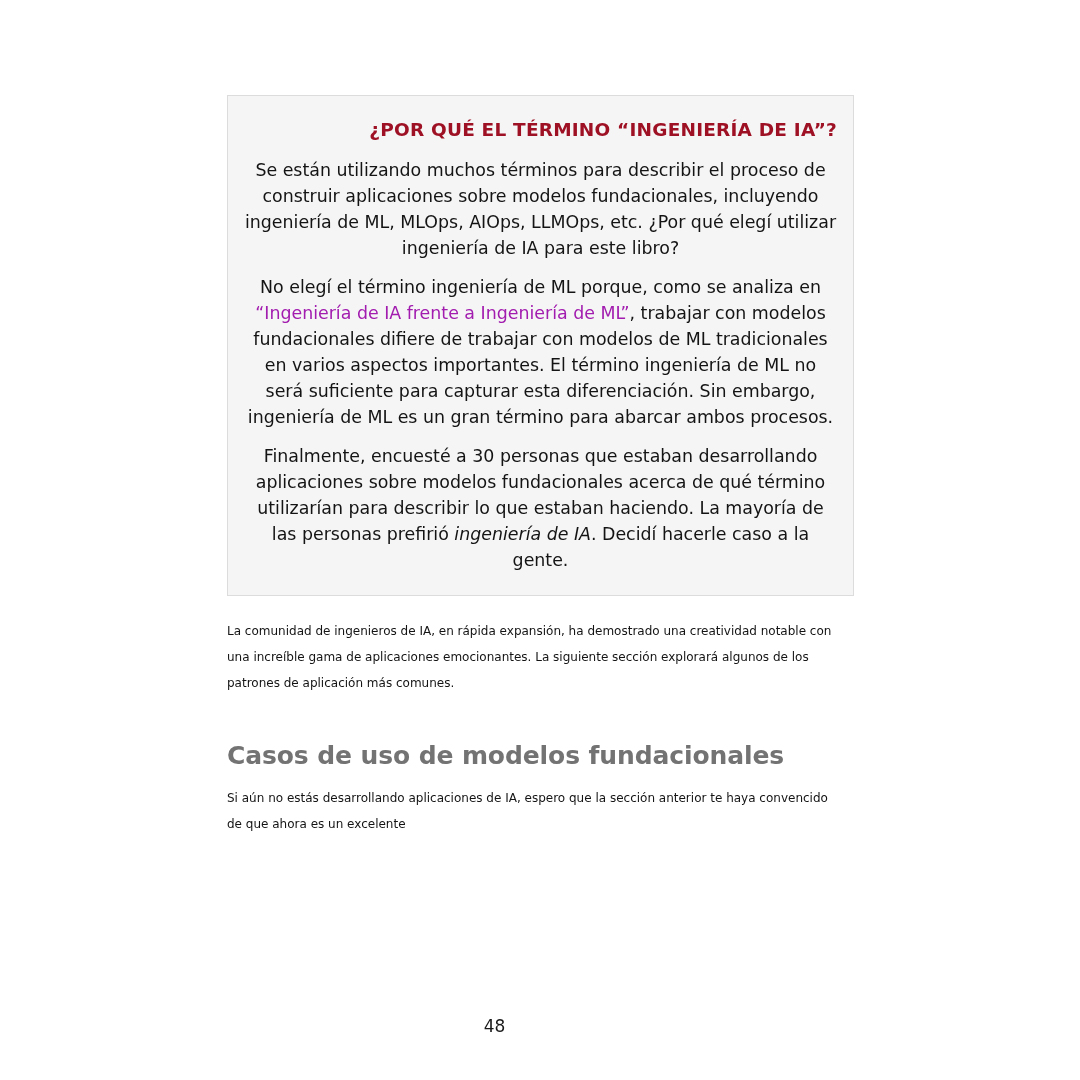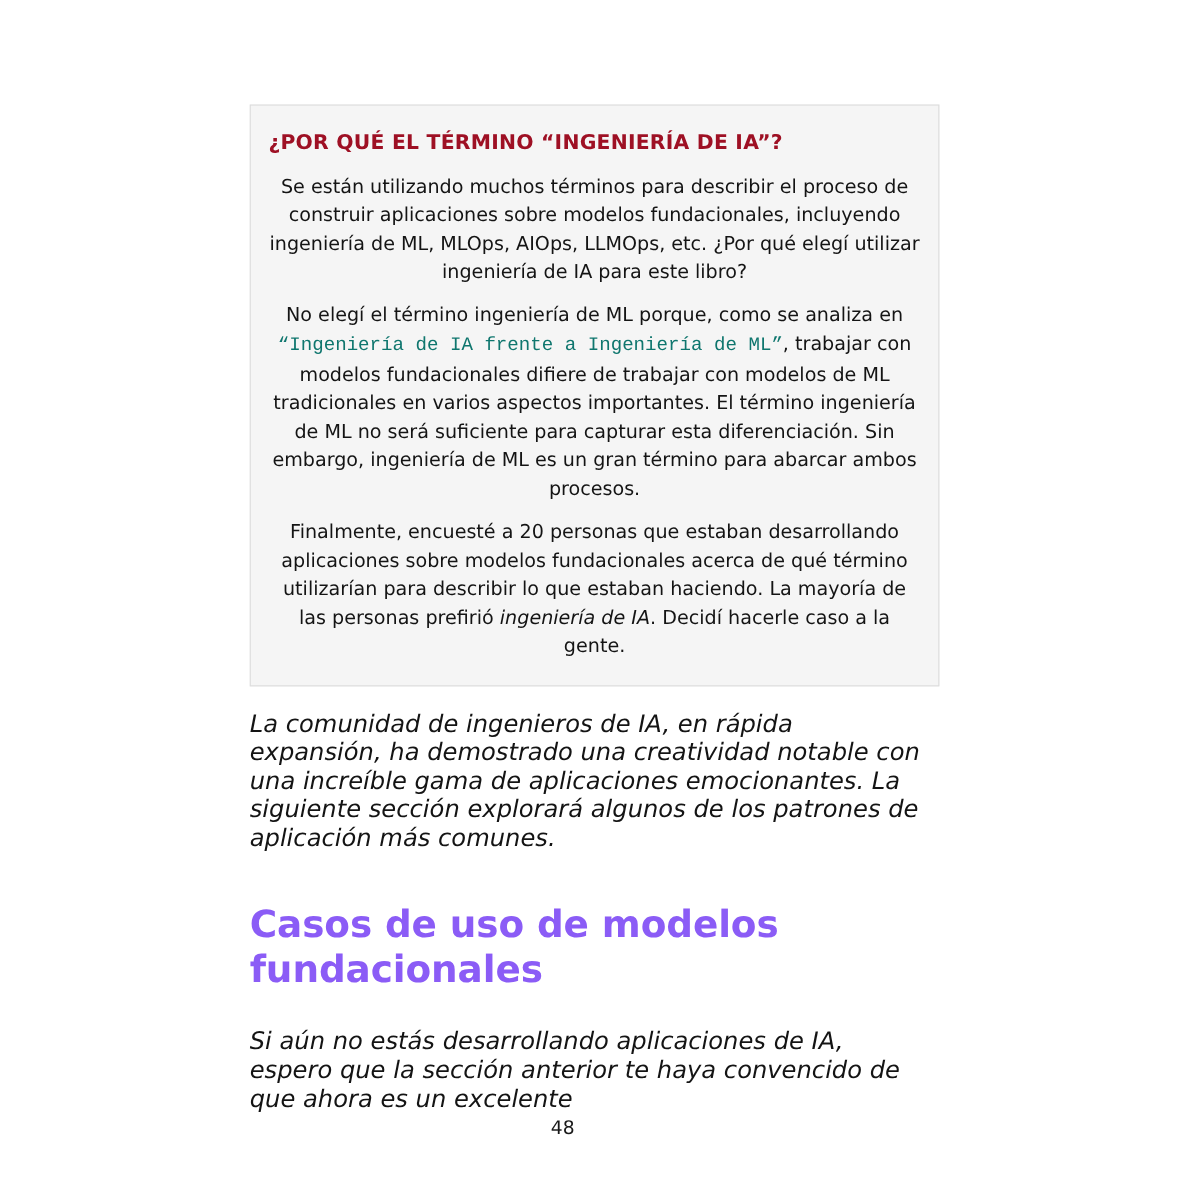--- a/index.html
+++ b/index.html
@@ -39,98 +39,95 @@
     border: 1px solid #dcdcdc;
     box-sizing: border-box;
     padding: 22px 16px 22px 16px;
   }
 
   .callout-title {
     color: #9e1024;
     font-weight: bold;
     font-size: 18.5px;
     letter-spacing: 0.2px;
-    text-align: left;
+    text-align: right;
     margin: 0 0 16px 0;
     line-height: 1.25;
   }
 
   .callout p {
     margin: 0 0 13px 0;
     font-size: 17.4px;
     line-height: 26px;
     color: #141414;
     text-align: center;
   }
   .callout p:last-child {
     margin-bottom: 0;
   }
 
   .xref {
-    color: #0f766e;
-    font-family: Liberation Mono, monospace;
+    color: #a21caf;
   }
 
   .ital {
     font-style: italic;
   }
 
   
   .body-para {
     margin: 22px 16px 0 0;
-    font-size: 22px;
+    font-size: 12px;
     line-height: 26px;
     color: #141414;
-    font-style: italic;
   }
 
   .section-heading {
-    color: #8b5cf6;
+    color: #737373;
     font-weight: bold;
-    font-size: 34px;
+    font-size: 25px;
     line-height: 1.2;
-    margin: 45px 0 32px 0;
+    margin: 45px 0 14px 0;
     letter-spacing: -0.1px;
   }
 
   .body-para.tight {
     margin-top: 0;
   }
 
   
   .page-number {
     position: absolute;
     left: 0;
     top: 1016px;
     width: 989px;
     text-align: center;
     font-size: 17px;
     color: #1a1a1a;
-    margin-left: 17px;
   }
 </style>
 </head>
 <body>
 
 <div class="page">
 
   <div class="content">
 
     <section class="callout">
 
       <h2 class="callout-title">¿POR QUÉ EL TÉRMINO “INGENIERÍA DE IA”?</h2>
 
       <p>
         <span>Se están utilizando muchos términos para describir el proceso de construir aplicaciones sobre modelos fundacionales, incluyendo ingeniería de ML, MLOps, AIOps, LLMOps, etc. ¿Por qué elegí utilizar ingeniería de IA para este libro?</span>
       </p>
 
       <p><span>No elegí el término ingeniería de ML porque, como se analiza en </span><span class="xref">“Ingeniería de IA frente a Ingeniería de ML”</span><span>, trabajar con modelos fundacionales difiere de trabajar con modelos de ML tradicionales en varios aspectos importantes. El término ingeniería de ML no será suficiente para capturar esta diferenciación. Sin embargo, ingeniería de ML es un gran término para abarcar ambos procesos.</span></p>
 
 
-      <p><span>Finalmente, encuesté a 20 personas que estaban desarrollando aplicaciones sobre modelos fundacionales acerca de qué término utilizarían para describir lo que estaban haciendo. La mayoría de las personas prefirió </span><span class="ital">ingeniería de IA</span><span>. Decidí hacerle caso a la gente.</span></p>
+      <p><span>Finalmente, encuesté a 30 personas que estaban desarrollando aplicaciones sobre modelos fundacionales acerca de qué término utilizarían para describir lo que estaban haciendo. La mayoría de las personas prefirió </span><span class="ital">ingeniería de IA</span><span>. Decidí hacerle caso a la gente.</span></p>
 
     </section>
 
     <p class="body-para">La comunidad de ingenieros de IA, en rápida expansión, ha demostrado una creatividad notable con una increíble gama de aplicaciones emocionantes. La siguiente sección explorará algunos de los patrones de aplicación más comunes.</p>
 
     <h1 class="section-heading">Casos de uso de modelos fundacionales</h1>
 
     <p class="body-para tight">Si aún no estás desarrollando aplicaciones de IA, espero que la sección anterior te haya convencido de que ahora es un excelente</p>
 
   </div>

